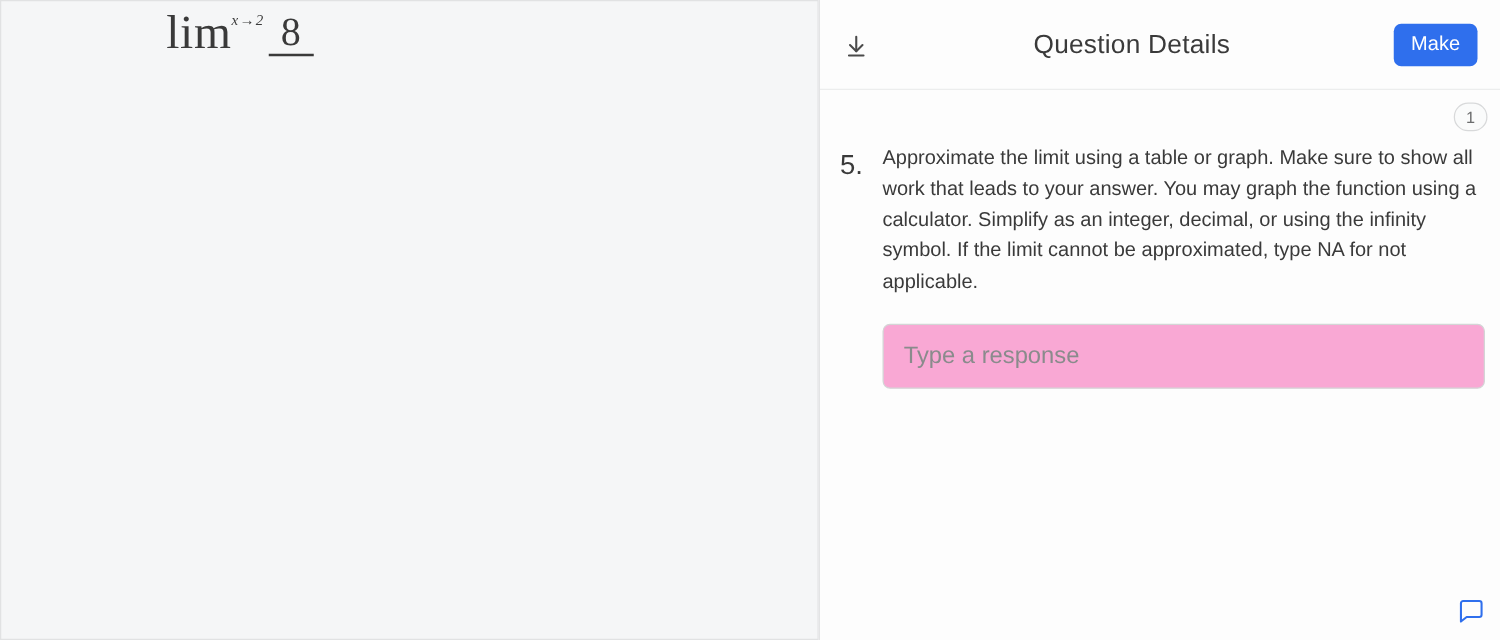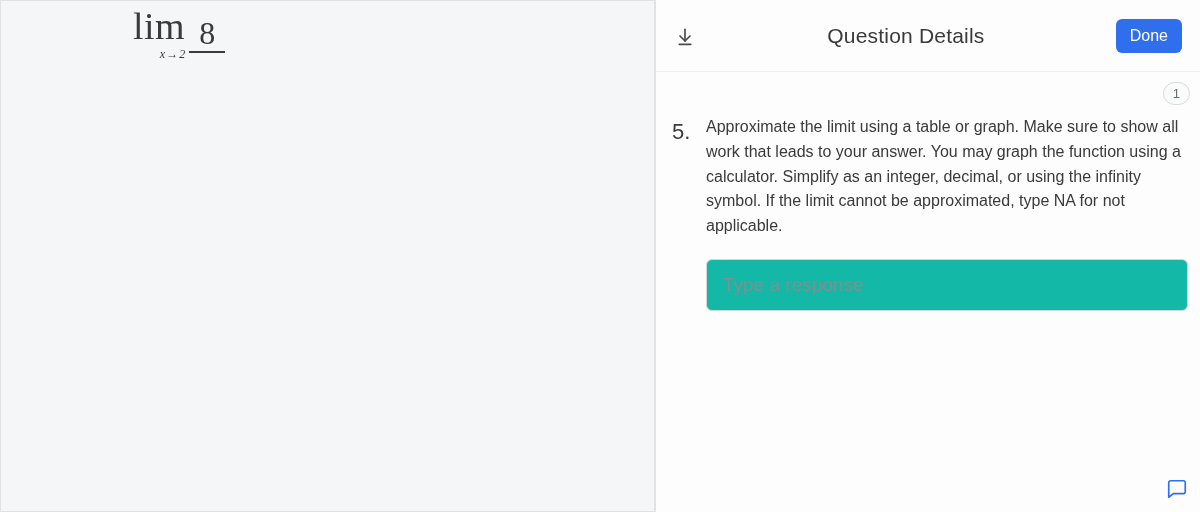--- a/index.html
+++ b/index.html
@@ -22,22 +22,22 @@
       top: 6px;
       color: #3a3a3a;
     }
     .lim-block {
       display: inline-flex;
       align-items: center;
       font-family: "Times New Roman", Georgia, serif;
     }
     .lim-stack {
       display: inline-flex;
-      flex-direction: column;
-      align-items: flex-end;
+      flex-direction: row;
+      align-items: flex-start;
       line-height: 1;
       margin-right: 4px;
     }
     .lim-word {
       font-size: 38px;
       letter-spacing: 0.5px;
     }
     .lim-sub {
       font-size: 12px;
       margin-top: 3px;
@@ -130,21 +130,21 @@
     .resp-wrap {
       margin: 20px 12px 0 50px;
     }
     .resp-input {
       width: 100%;
       font-size: 19px;
       color: #333;
       padding: 14px 16px;
       border: 1px solid #d4d5d6;
       border-radius: 6px;
-      background: #14b8a6;
+      background: #f9a8d4;
       outline: none;
     }
     .resp-input::placeholder { color: #8a8b8c; }
     .chat-icon {
       position: absolute;
       right: 12px;
       bottom: 12px;
       width: 22px; height: 22px;
       color: #2f6fed;
       cursor: pointer;
@@ -174,21 +174,21 @@
 <div class="right-pane">
   <div class="rp-header">
     <button class="down-btn" aria-label="collapse">
       <svg viewBox="0 0 24 24" fill="none" stroke="currentColor" stroke-width="2" stroke-linecap="round" stroke-linejoin="round">
         <line x1="12" y1="4" x2="12" y2="18"></line>
         <polyline points="6 12 12 18 18 12"></polyline>
         <line x1="5" y1="22" x2="19" y2="22"></line>
       </svg>
     </button>
     <div class="qd-title">Question Details</div>
-    <button class="done-btn">Done</button>
+    <button class="done-btn">Make</button>
   </div>
 
   <div class="points-row">
     <span class="points-pill">1</span>
   </div>
 
   <div class="q-body">
     <div class="q-num">5.</div>
     <div class="q-text">Approximate the limit using a table or graph. Make sure to show all work that leads to your answer. You may graph the function using a calculator. Simplify as an integer, decimal, or using the infinity symbol. If the limit cannot be approximated, type NA for not applicable.</div>
   </div>

